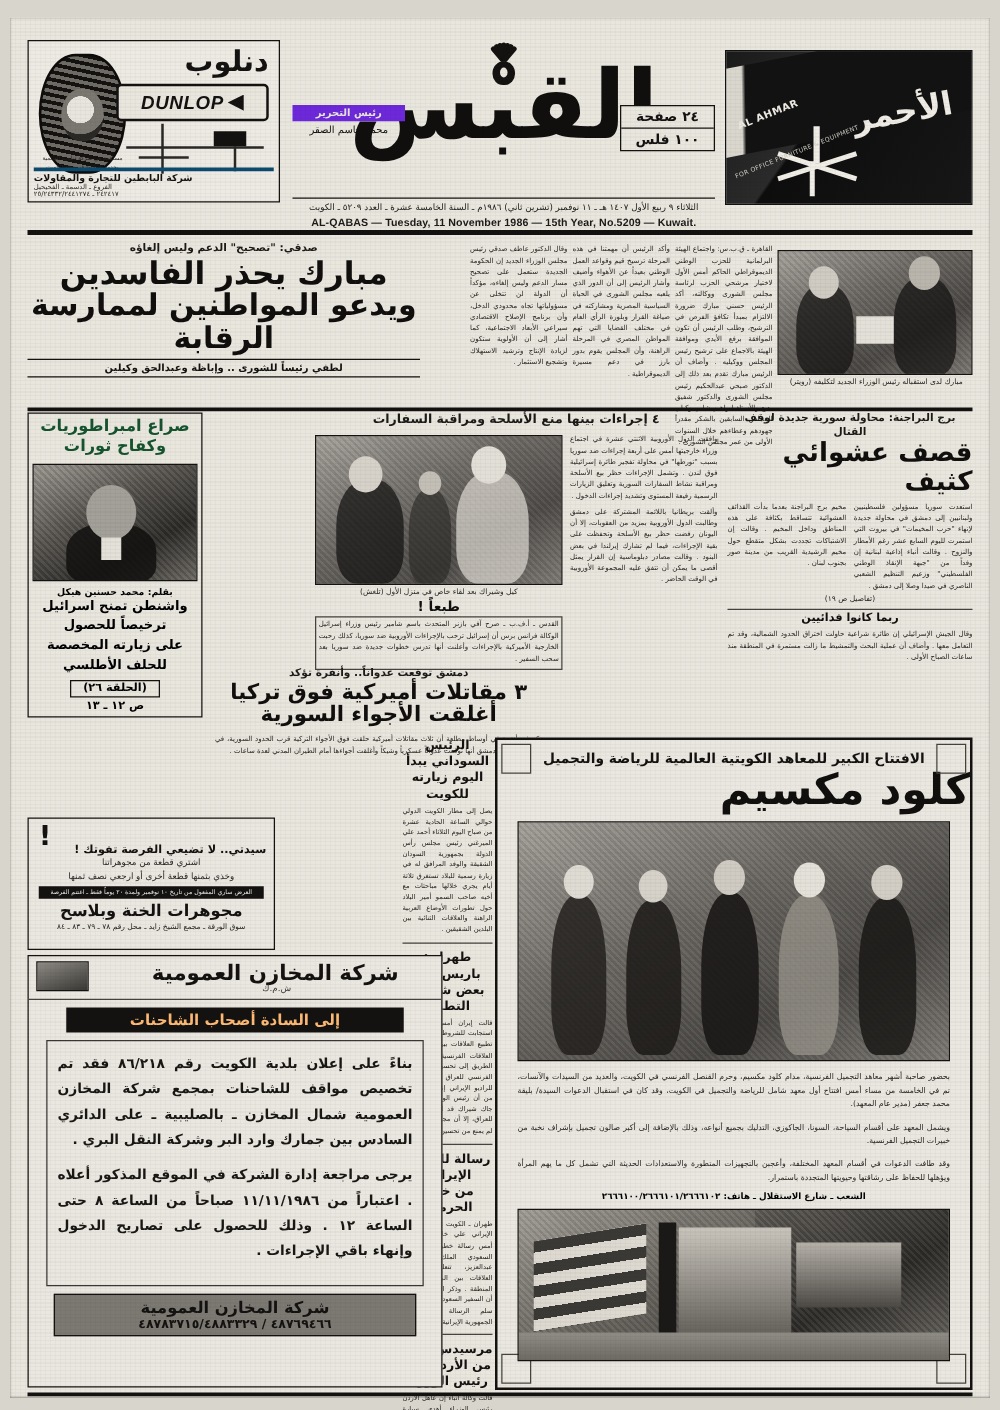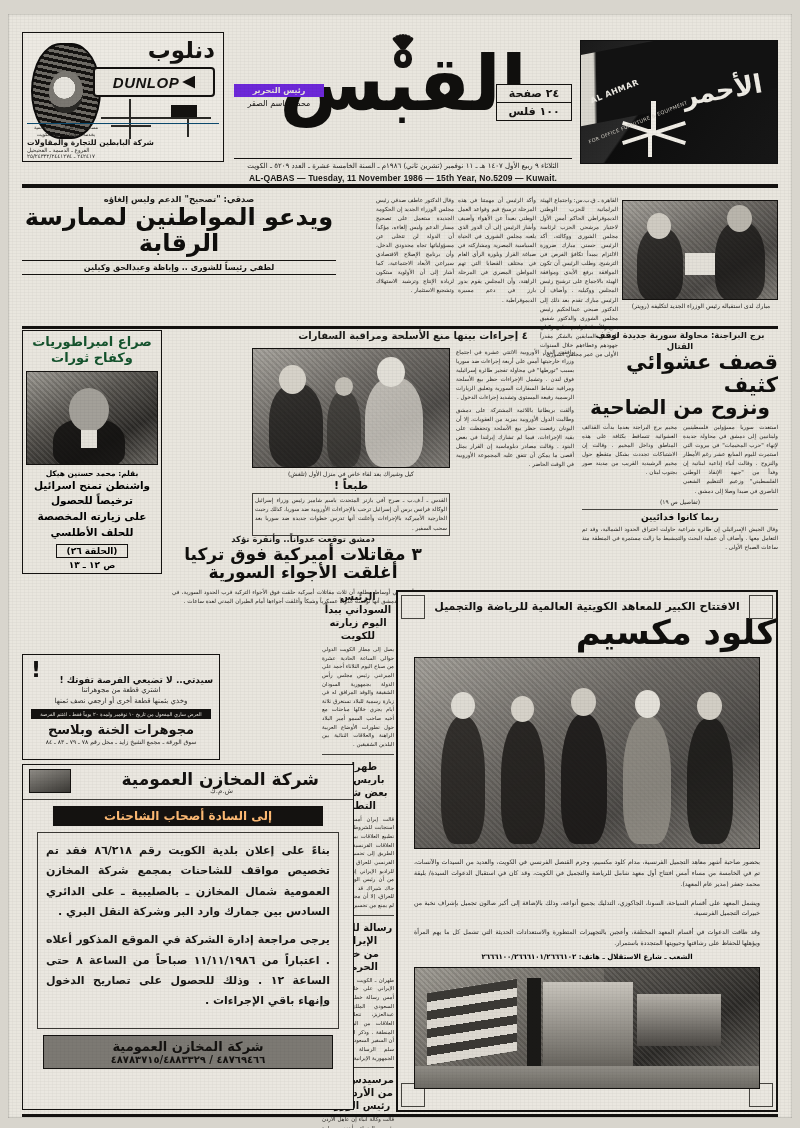--- a/index.html
+++ b/index.html
@@ -158,21 +158,21 @@
   .ad-dunlop .enbadge span{
     font-family:"Liberation Sans",sans-serif;direction:ltr;
     font-size:15px;font-weight:bold;font-style:italic;letter-spacing:.5px;color:#141210;
   }
   .ad-dunlop .map{
     position:absolute;right:10px;top:66px;width:112px;height:42px;
   }
   .ad-dunlop .map i{position:absolute;background:#2a2926;display:block;}
   .ad-dunlop .foot{
     position:absolute;left:4px;right:4px;bottom:2px;
-    border-top:1px solid #0c4a6e;padding-top:14px;
+    border-top:3px solid #0c4a6e;padding-top:1px;
   }
   .ad-dunlop .foot .r1{font-size:7.5px;text-align:left;font-weight:bold;color:#141210;}
   .ad-dunlop .foot .r2{font-size:5.5px;text-align:left;color:#2b2a27;}
   .ad-dunlop .smallar{
     position:absolute;left:6px;bottom:22px;width:74px;font-size:4.6px;
     line-height:1.5;color:#23221f;text-align:center;
   }
   .thickrule{
     position:absolute;left:14px;right:14px;top:170px;height:4px;background:#141210;
   }
@@ -400,32 +400,32 @@
         <span>مبارك لدى استقباله رئيس الوزراء الجديد لتكليفه</span>
         <span>(رويتر)</span>
       </div>
 
       <div class="col-a body-col">القاهرة ـ ق.ب.س: واجتماع الهيئة البرلمانية للحزب الوطني الديموقراطي الحاكم أمس الأول لاختيار مرشحي الحزب لرئاسة مجلس الشورى ووكالته، أكد الرئيس حسني مبارك ضرورة الالتزام بمبدأ تكافؤ الفرص في الترشيح، وطلب الرئيس أن تكون الموافقة برفع الأيدي وموافقة الهيئة بالاجماع على ترشيح رئيس المجلس ووكيليه . وأضاف أن الرئيس مبارك تقدم بعد ذلك إلى الدكتور صبحي عبدالحكيم رئيس مجلس الشورى والدكتور شفيق بديع والأستاذ ابراهيم شلبي وكيلي المجلس السابقين بالشكر مقدراً جهودهم وعطاءهم خلال السنوات الأولى من عمر مجلس الشورى .</div>
       <div class="col-b body-col">وأكد الرئيس أن مهمتنا في هذه المرحلة ترسيخ قيم وقواعد العمل الوطني بعيداً عن الأهواء وأضيف وأشار الرئيس إلى أن الدور الذي يلعبه مجلس الشورى في الحياة السياسية المصرية ومشاركته في صياغة القرار وبلورة الرأي العام في مختلف القضايا التي تهم المواطن المصري في المرحلة الراهنة، وأن المجلس يقوم بدور بارز في دعم مسيرة الديموقراطية .</div>
       <div class="col-c body-col">وقال الدكتور عاطف صدقي رئيس مجلس الوزراء الجديد إن الحكومة الجديدة ستعمل على تصحيح مسار الدعم وليس إلغاءه، مؤكداً أن الدولة لن تتخلى عن مسؤولياتها تجاه محدودي الدخل، وأن برنامج الإصلاح الاقتصادي سيراعي الأبعاد الاجتماعية، كما أشار إلى أن الأولوية ستكون لزيادة الإنتاج وترشيد الاستهلاك وتشجيع الاستثمار .</div>
 
       <div class="mainhead">
         <div class="kicker">صدقي: "تصحيح" الدعم وليس إلغاؤه</div>
+        <div class="hl h1">مبارك يحذر الفاسدين</div>
         <div class="hl h2">ويدعو المواطنين لممارسة الرقابة</div>
         <div class="subbar">لطفي رئيساً للشورى .. وإباظة وعبدالحق وكيلين</div>
       </div>
     </div>
 
     <div class="sec2">
       <div class="rulebar"></div>
 
       <div class="blk-leb">
         <div class="kicker">برج البراجنة: محاولة سورية جديدة لوقف القتال</div>
         <div class="hl h1">قصف عشوائي كثيف</div>
-        <div class="hl h2">ونزوح من الضاحية</div>
         <div style="display:flex;gap:6px;margin-top:5px;">
           <div class="body-col" style="flex:1">استعدت سوريا مسؤولين فلسطينيين ولبنانيين إلى دمشق في محاولة جديدة لإنهاء "حرب المخيمات" في بيروت التي استمرت لليوم السابع عشر رغم الأمطار والنزوح . وقالت أنباء إذاعية لبنانية إن وفداً من "جبهة الإنقاذ الوطني الفلسطيني" وزعيم التنظيم الشعبي الناصري في صيدا وصلا إلى دمشق .</div>
           <div class="body-col" style="flex:1">مخيم برج البراجنة بعدما بدأت القذائف العشوائية تتساقط بكثافة على هذه المناطق وداخل المخيم . وقالت إن الاشتباكات تجددت بشكل متقطع حول مخيم الرشيدية القريب من مدينة صور بجنوب لبنان .</div>
         </div>
         <div class="caption" style="margin-top:2px;">(تفاصيل ص ١٩)</div>
         <div style="border-top:1px solid #46443f;margin-top:4px;padding-top:3px;">
           <div class="hl" style="font-size:9px">ربما كانوا فدائيين</div>
           <div class="body-col" style="margin-top:3px">وقال الجيش الإسرائيلي إن طائرة شراعية حاولت اختراق الحدود الشمالية، وقد تم التعامل معها . وأضاف أن عملية البحث والتمشيط ما زالت مستمرة في المنطقة منذ ساعات الصباح الأولى .</div>
         </div>
       </div>

